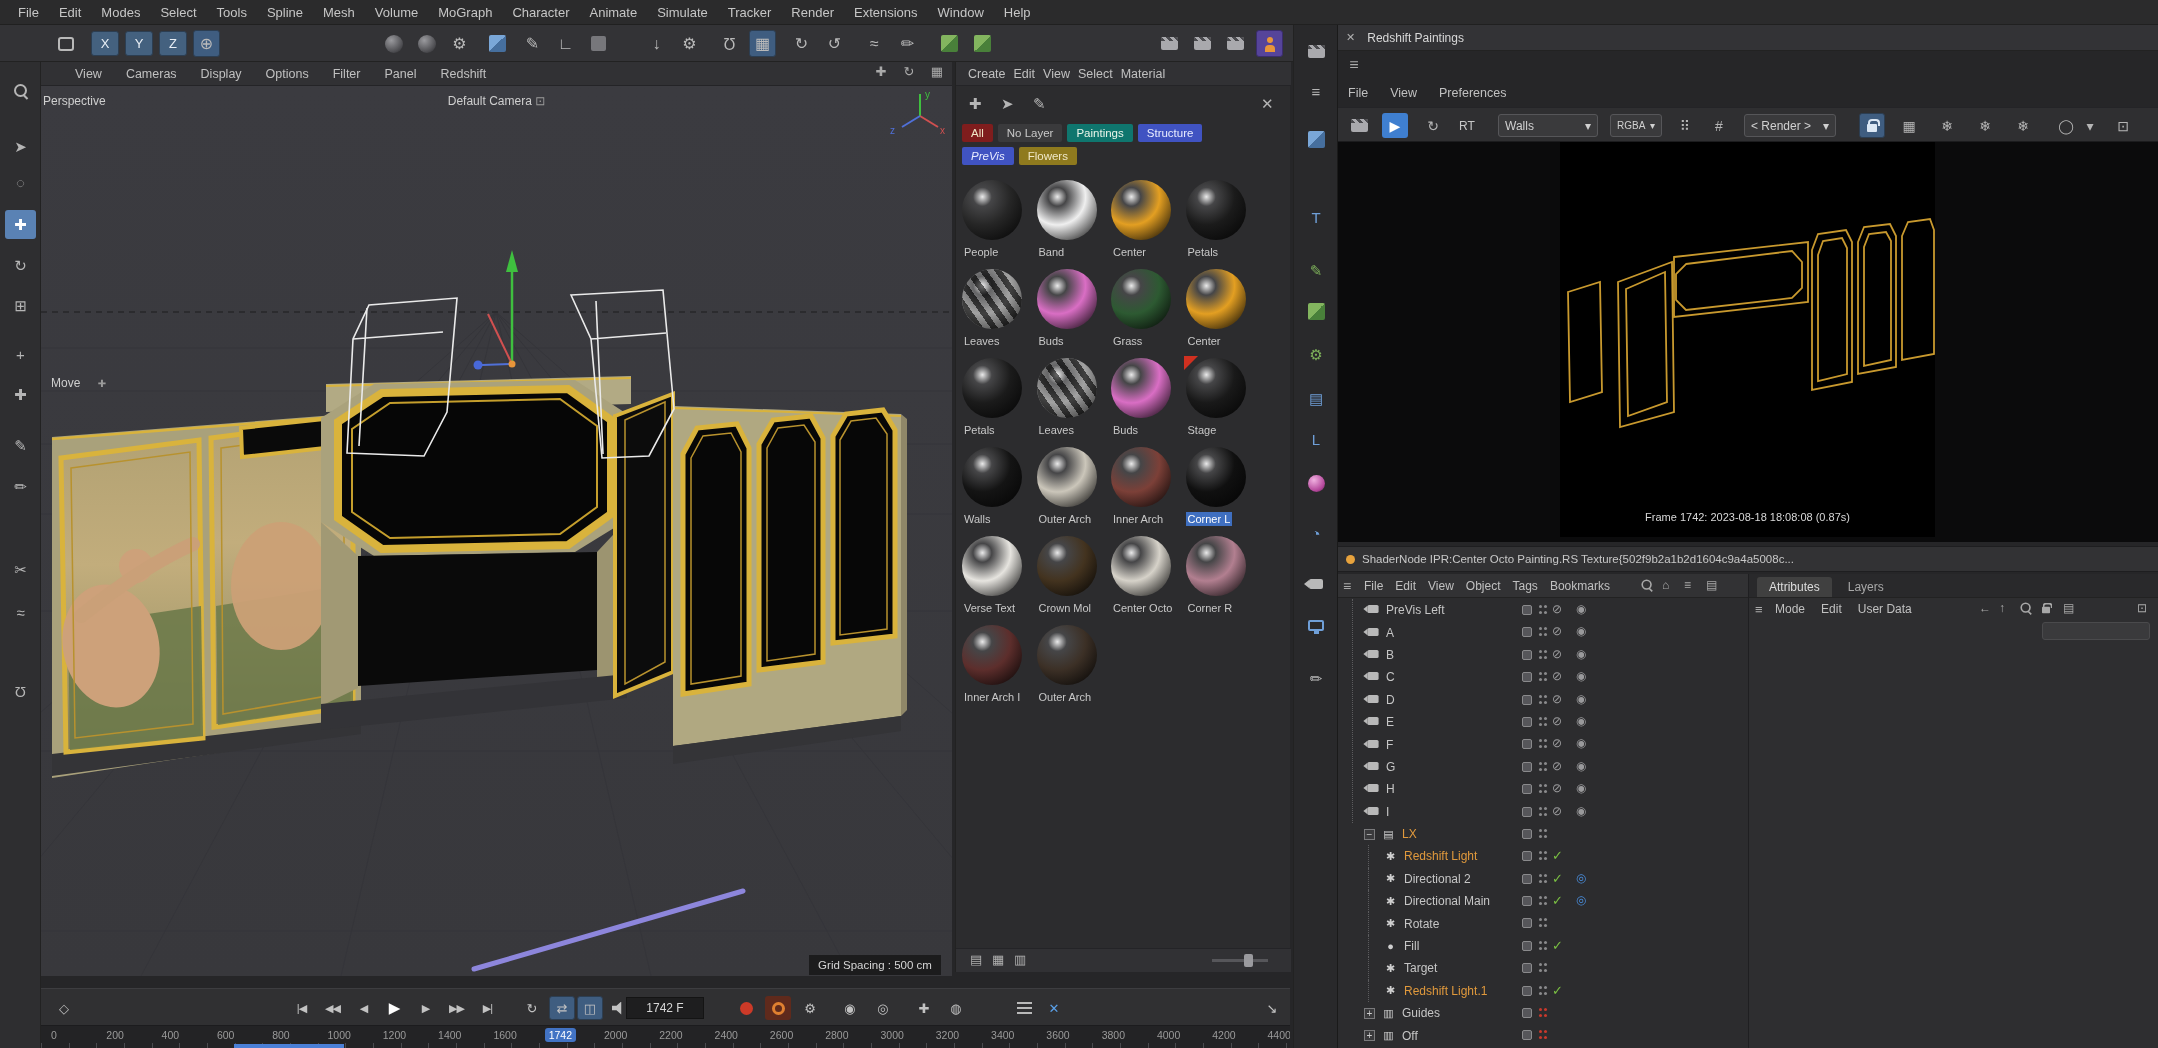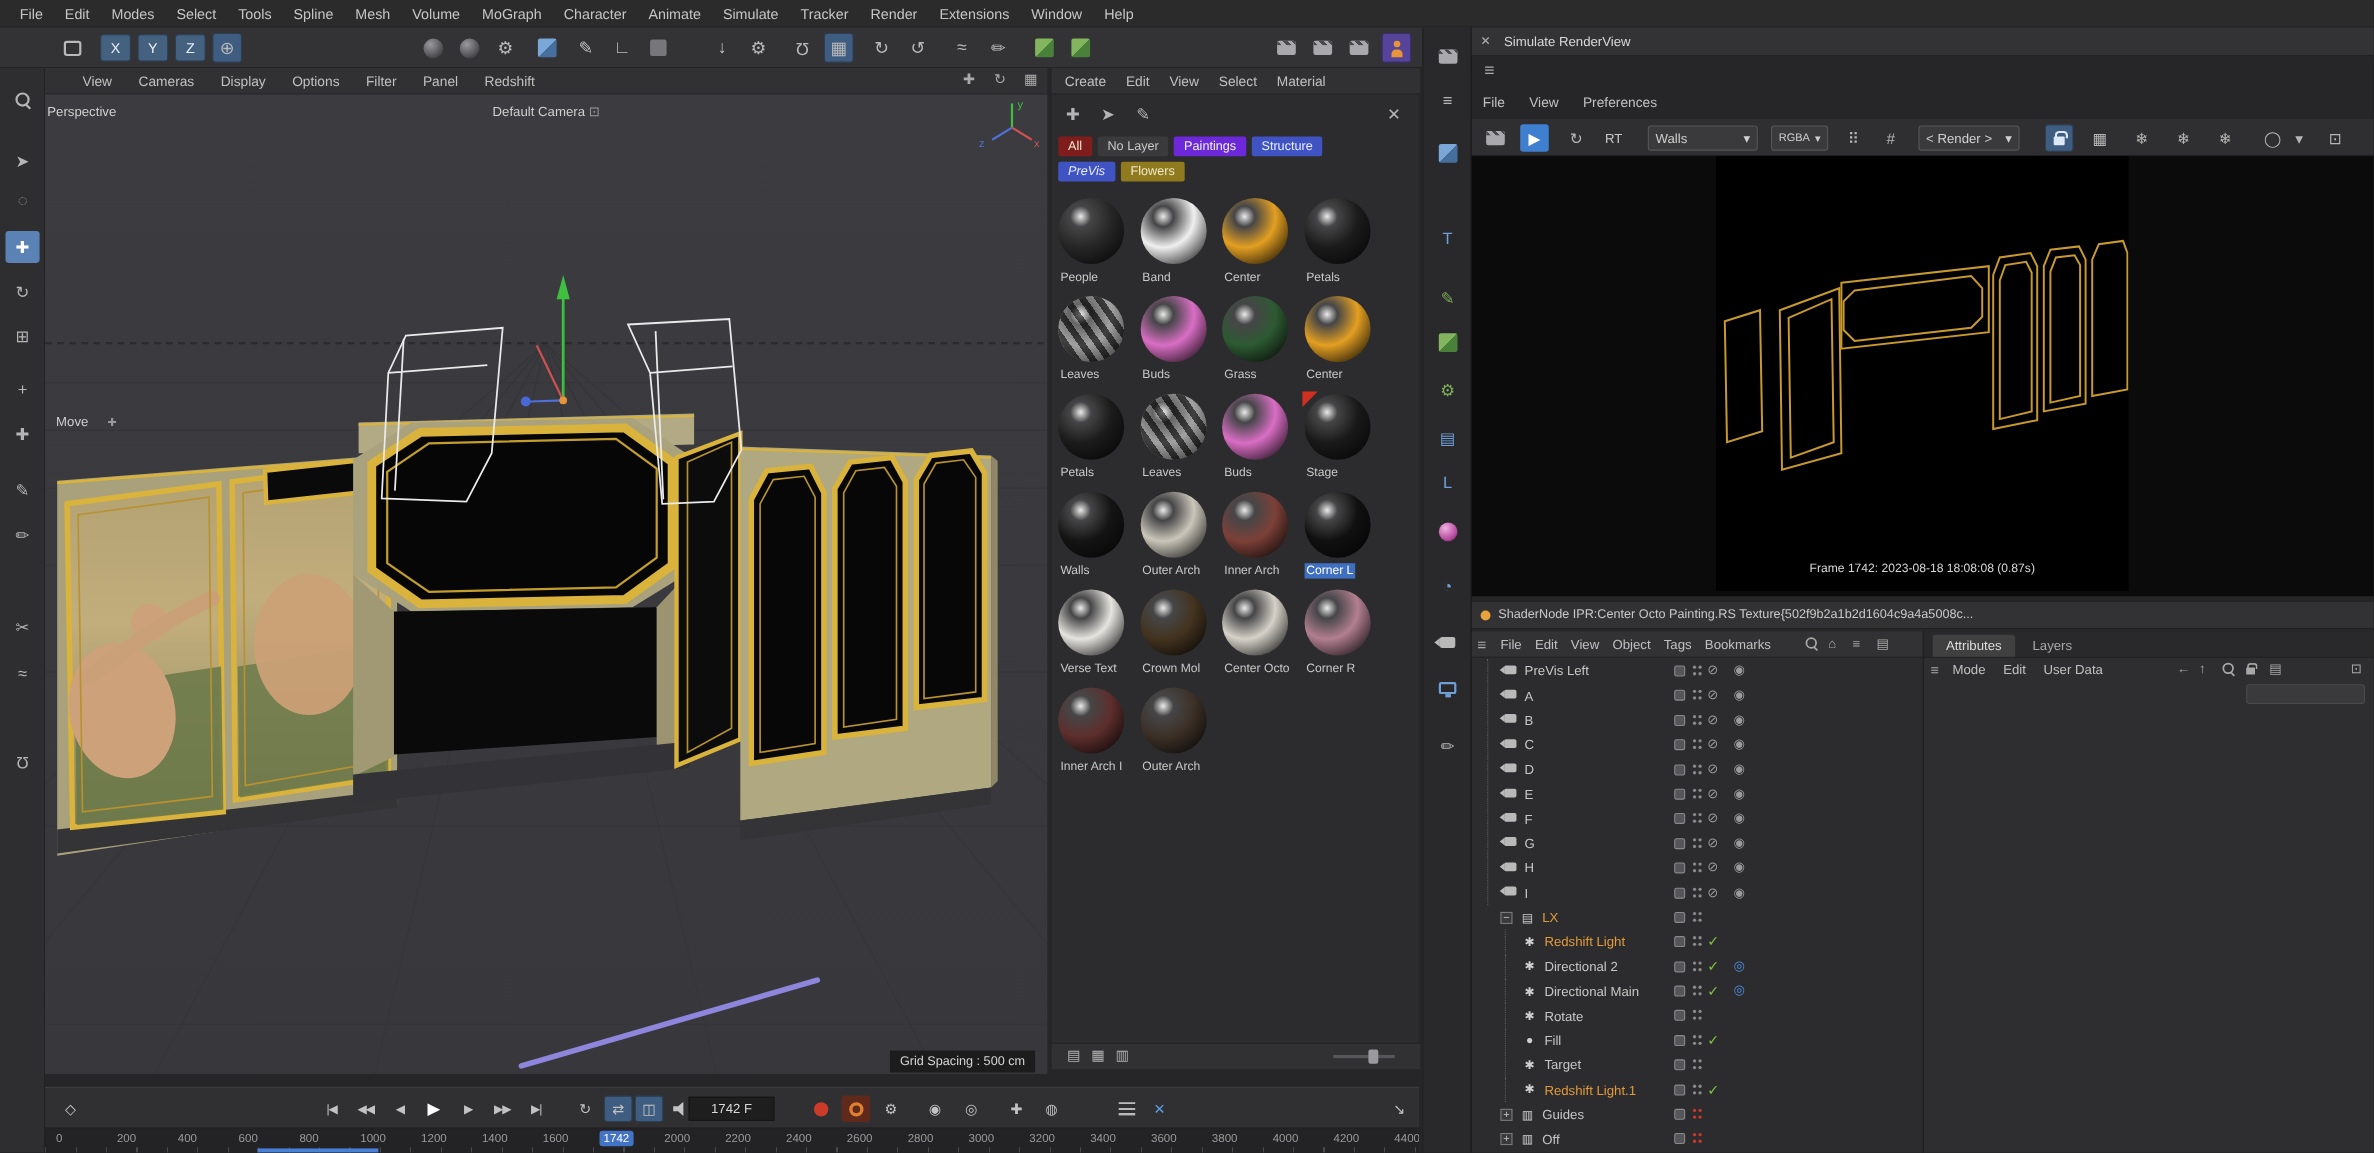--- a/index.html
+++ b/index.html
@@ -368,42 +368,42 @@
       <span class="vp-label" style="left:10px;top:290px">
         <span>Move</span>
         <span style="color:#9a9a9a;font-size:10px;margin-left:14px">✚</span>
       </span>
       <div id="grid-spacing">Grid Spacing : 500 cm</div>
     </div>
   </div>
 
   <div id="materials" class="ab">
     <div id="mat-menu">
-      <div style="display:flex;gap:18px">
+      <div style="display:flex;gap:8px">
 
       <span class="vmi">Create</span>
           <span class="vmi">Edit</span>
           <span class="vmi">View</span>
           <span class="vmi">Select</span>
           <span class="vmi">Material</span>
         </div>
     </div>
     <div id="mat-icons">
       <span style="left:13px;top:5px">✚</span>
       <span style="left:45px;top:5px">➤</span>
       <span style="left:77px;top:5px">✎</span>
       <span style="left:305px;top:5px">✕</span>
     </div>
     <div id="mat-tabs">
 
         <span class="tab" style="background: #7f1d1d; color: rgb(240, 232, 200);">All</span>
 
         <span class="tab" style="background: rgb(58, 58, 60); color: rgb(200, 200, 200);">No Layer</span>
 
-        <span class="tab" style="background: #6d28d9; color: rgb(234, 245, 234);">Paintings</span>
+        <span class="tab" style="background: #0f766e; color: rgb(234, 245, 234);">Paintings</span>
 
         <span class="tab" style="background: rgb(64, 83, 194); color: rgb(232, 236, 255);">Structure</span>
 
         <span class="tab" style="background: rgb(64, 83, 194); color: rgb(232, 236, 255); font-style: italic;">PreVis</span>
 
         <span class="tab" style="background: rgb(143, 122, 30); color: rgb(240, 232, 200);">Flowers</span>
       </div>
     <div id="mat-grid">
 
         <div class="mat-cell">
@@ -595,21 +595,21 @@
       </span>
     <span class="rico" style="top:586px">
         <span class="i-monitor"></span>
       </span>
     <span class="rico" style="top:640px">✏</span>
   </div>
 
   <div id="renderview" class="ab">
     <div id="rv-title">
       <span style="color:#b0b0b0;font-size:11px">✕</span>
-      <span class="t">Simulate RenderView</span>
+      <span class="t">Redshift Paintings</span>
     </div>
     <span id="rv-burger">≡</span>
     <div id="rv-menus">
       <div style="display:flex;gap:22px">
 
       <span class="vmi">File</span>
           <span class="vmi">View</span>
           <span class="vmi">Preferences</span>
         </div>
     </div>

